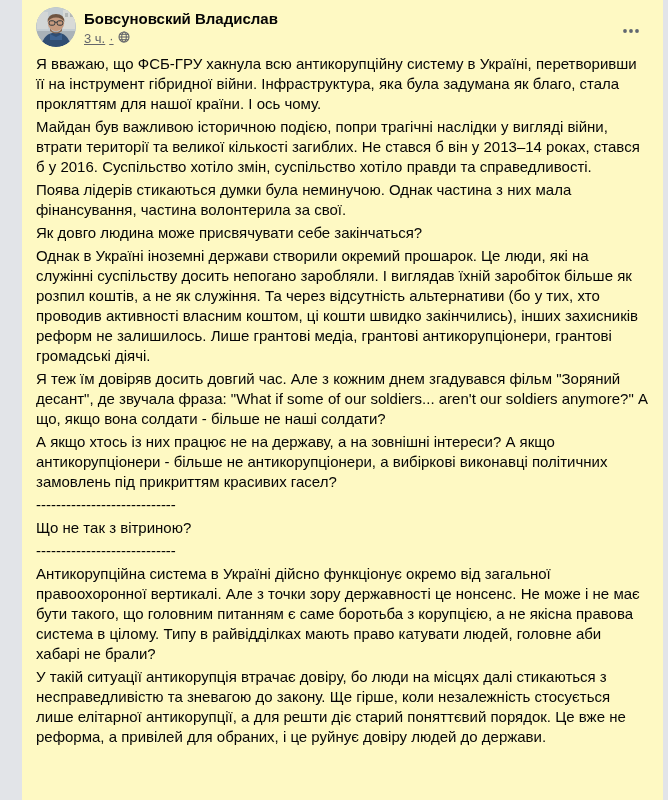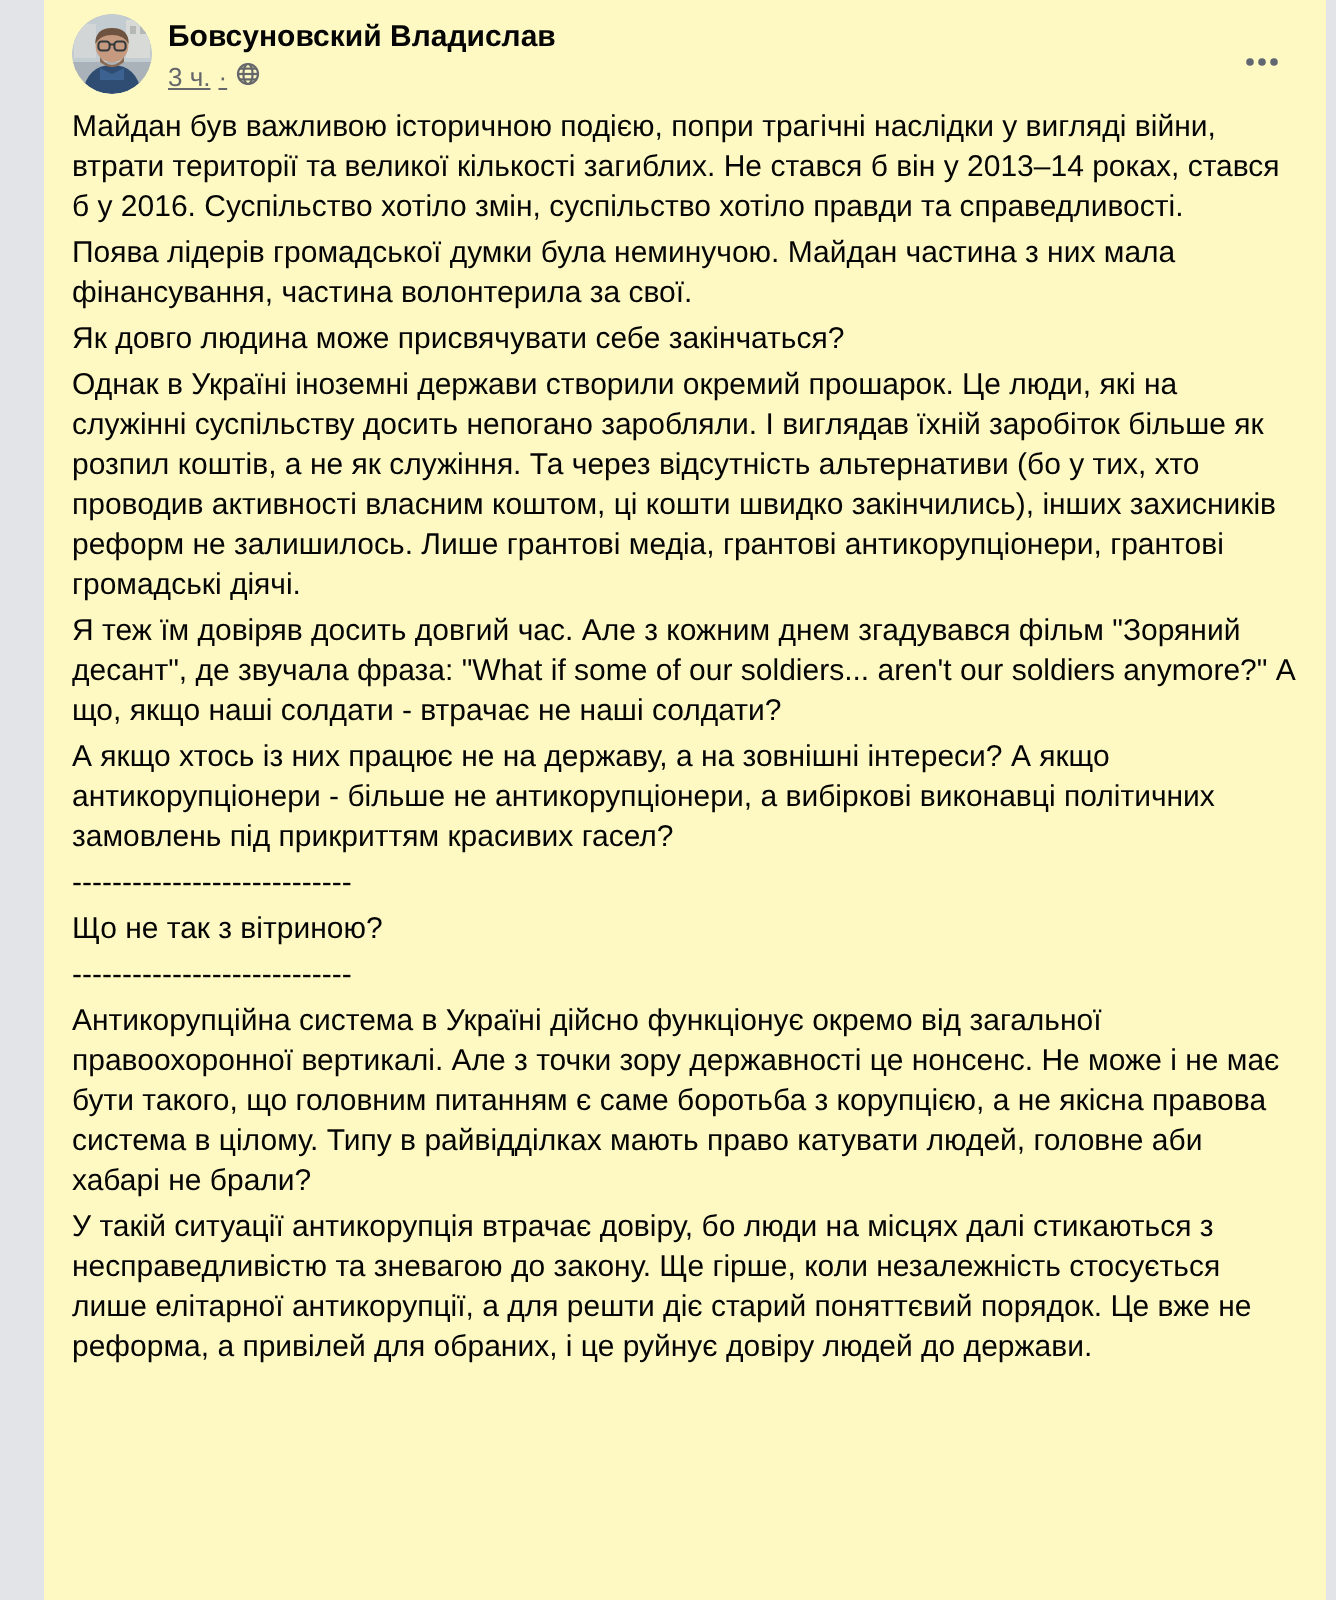--- a/index.html
+++ b/index.html
@@ -133,31 +133,32 @@
         <svg width="20" height="20" viewBox="0 0 20 20">
           <circle cx="4" cy="10" r="1.9" fill="#606770"></circle>
           <circle cx="10" cy="10" r="1.9" fill="#606770"></circle>
           <circle cx="16" cy="10" r="1.9" fill="#606770"></circle>
         </svg>
       </button>
     </div>
 
     <div class="post-text">
 
+        <p>Я вважаю, що ФСБ-ГРУ хакнула всю антикорупційну систему в Україні, перетворивши її на інструмент гібридної війни. Інфраструктура, яка була задумана як благо, стала прокляттям для нашої країни. І ось чому.</p>
 
         <p>Майдан був важливою історичною подією, попри трагічні наслідки у вигляді війни, втрати території та великої кількості загиблих. Не стався б він у 2013–14 роках, стався б у 2016. Суспільство хотіло змін, суспільство хотіло правди та справедливості.</p>
 
-        <p>Поява лідерів громадської думки була неминучою. Майдан частина з них мала фінансування, частина волонтерила за свої.</p>
+        <p>Поява лідерів стикаються думки була неминучою. Однак частина з них мала фінансування, частина волонтерила за свої.</p>
 
         <p>Як довго людина може присвячувати себе закінчаться?</p>
 
 
         <p>Однак в Україні іноземні держави створили окремий прошарок. Це люди, які на служінні суспільству досить непогано заробляли. І виглядав їхній заробіток більше як розпил коштів, а не як служіння. Та через відсутність альтернативи (бо у тих, хто проводив активності власним коштом, ці кошти швидко закінчились), інших захисників реформ не залишилось. Лише грантові медіа, грантові антикорупціонери, грантові громадські діячі.</p>
 
-        <p>Я теж їм довіряв досить довгий час. Але з кожним днем згадувався фільм "Зоряний десант", де звучала фраза: "What if some of our soldiers... aren't our soldiers anymore?" А що, якщо наші солдати - втрачає не наші солдати?</p>
+        <p>Я теж їм довіряв досить довгий час. Але з кожним днем згадувався фільм "Зоряний десант", де звучала фраза: "What if some of our soldiers... aren't our soldiers anymore?" А що, якщо вона солдати - більше не наші солдати?</p>
 
         <p>А якщо хтось із них працює не на державу, а на зовнішні інтереси? А якщо антикорупціонери - більше не антикорупціонери, а вибіркові виконавці політичних замовлень під прикриттям красивих гасел?</p>
 
 
         <p>----------------------------</p>
 
         <p>Що не так з вітриною?</p>
 
         <p>----------------------------</p>
 

